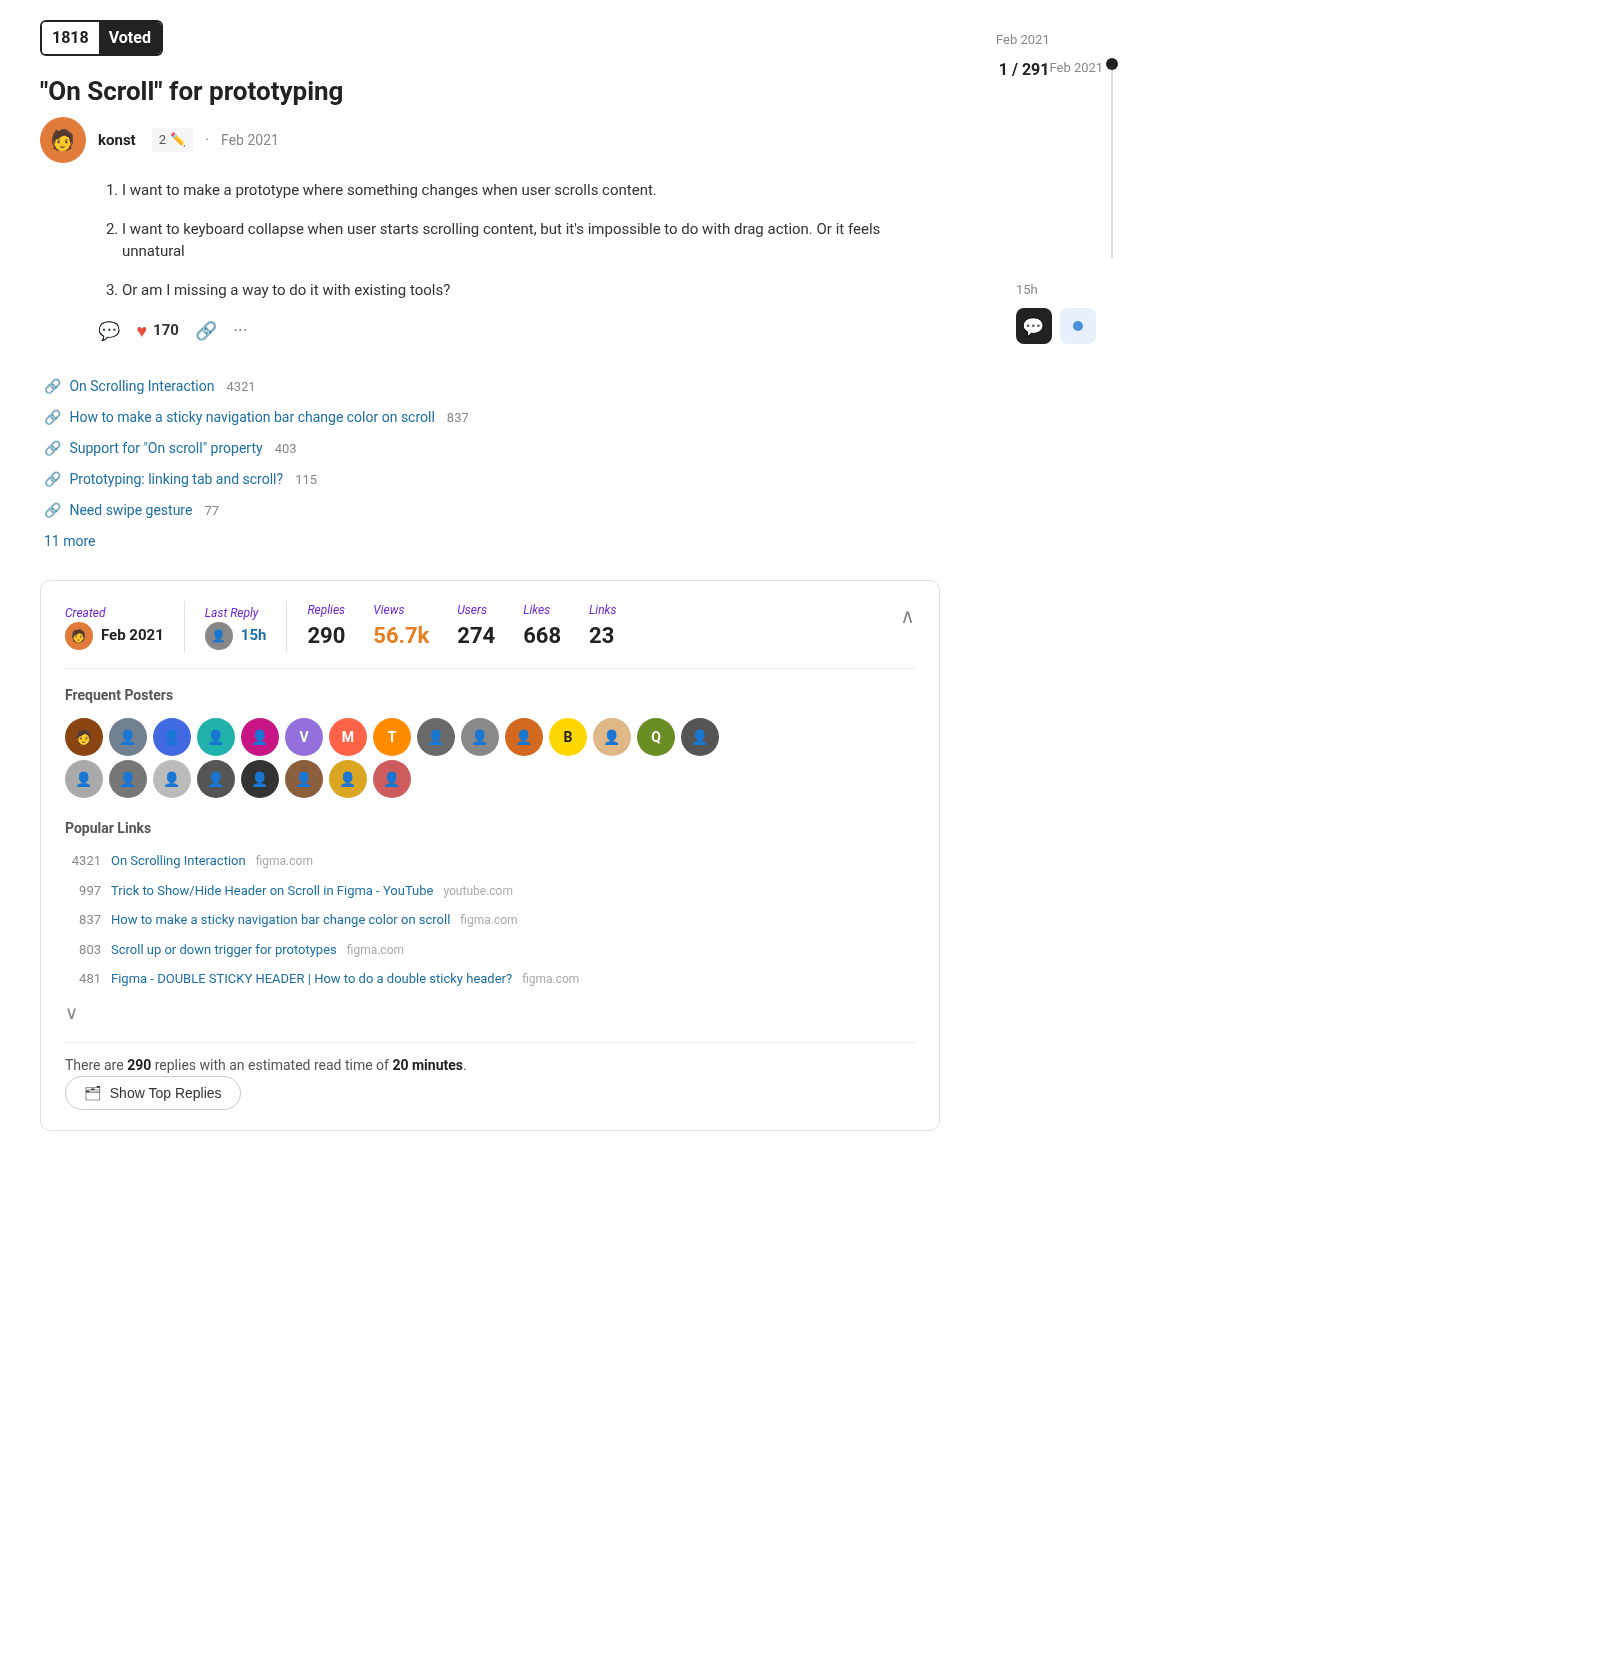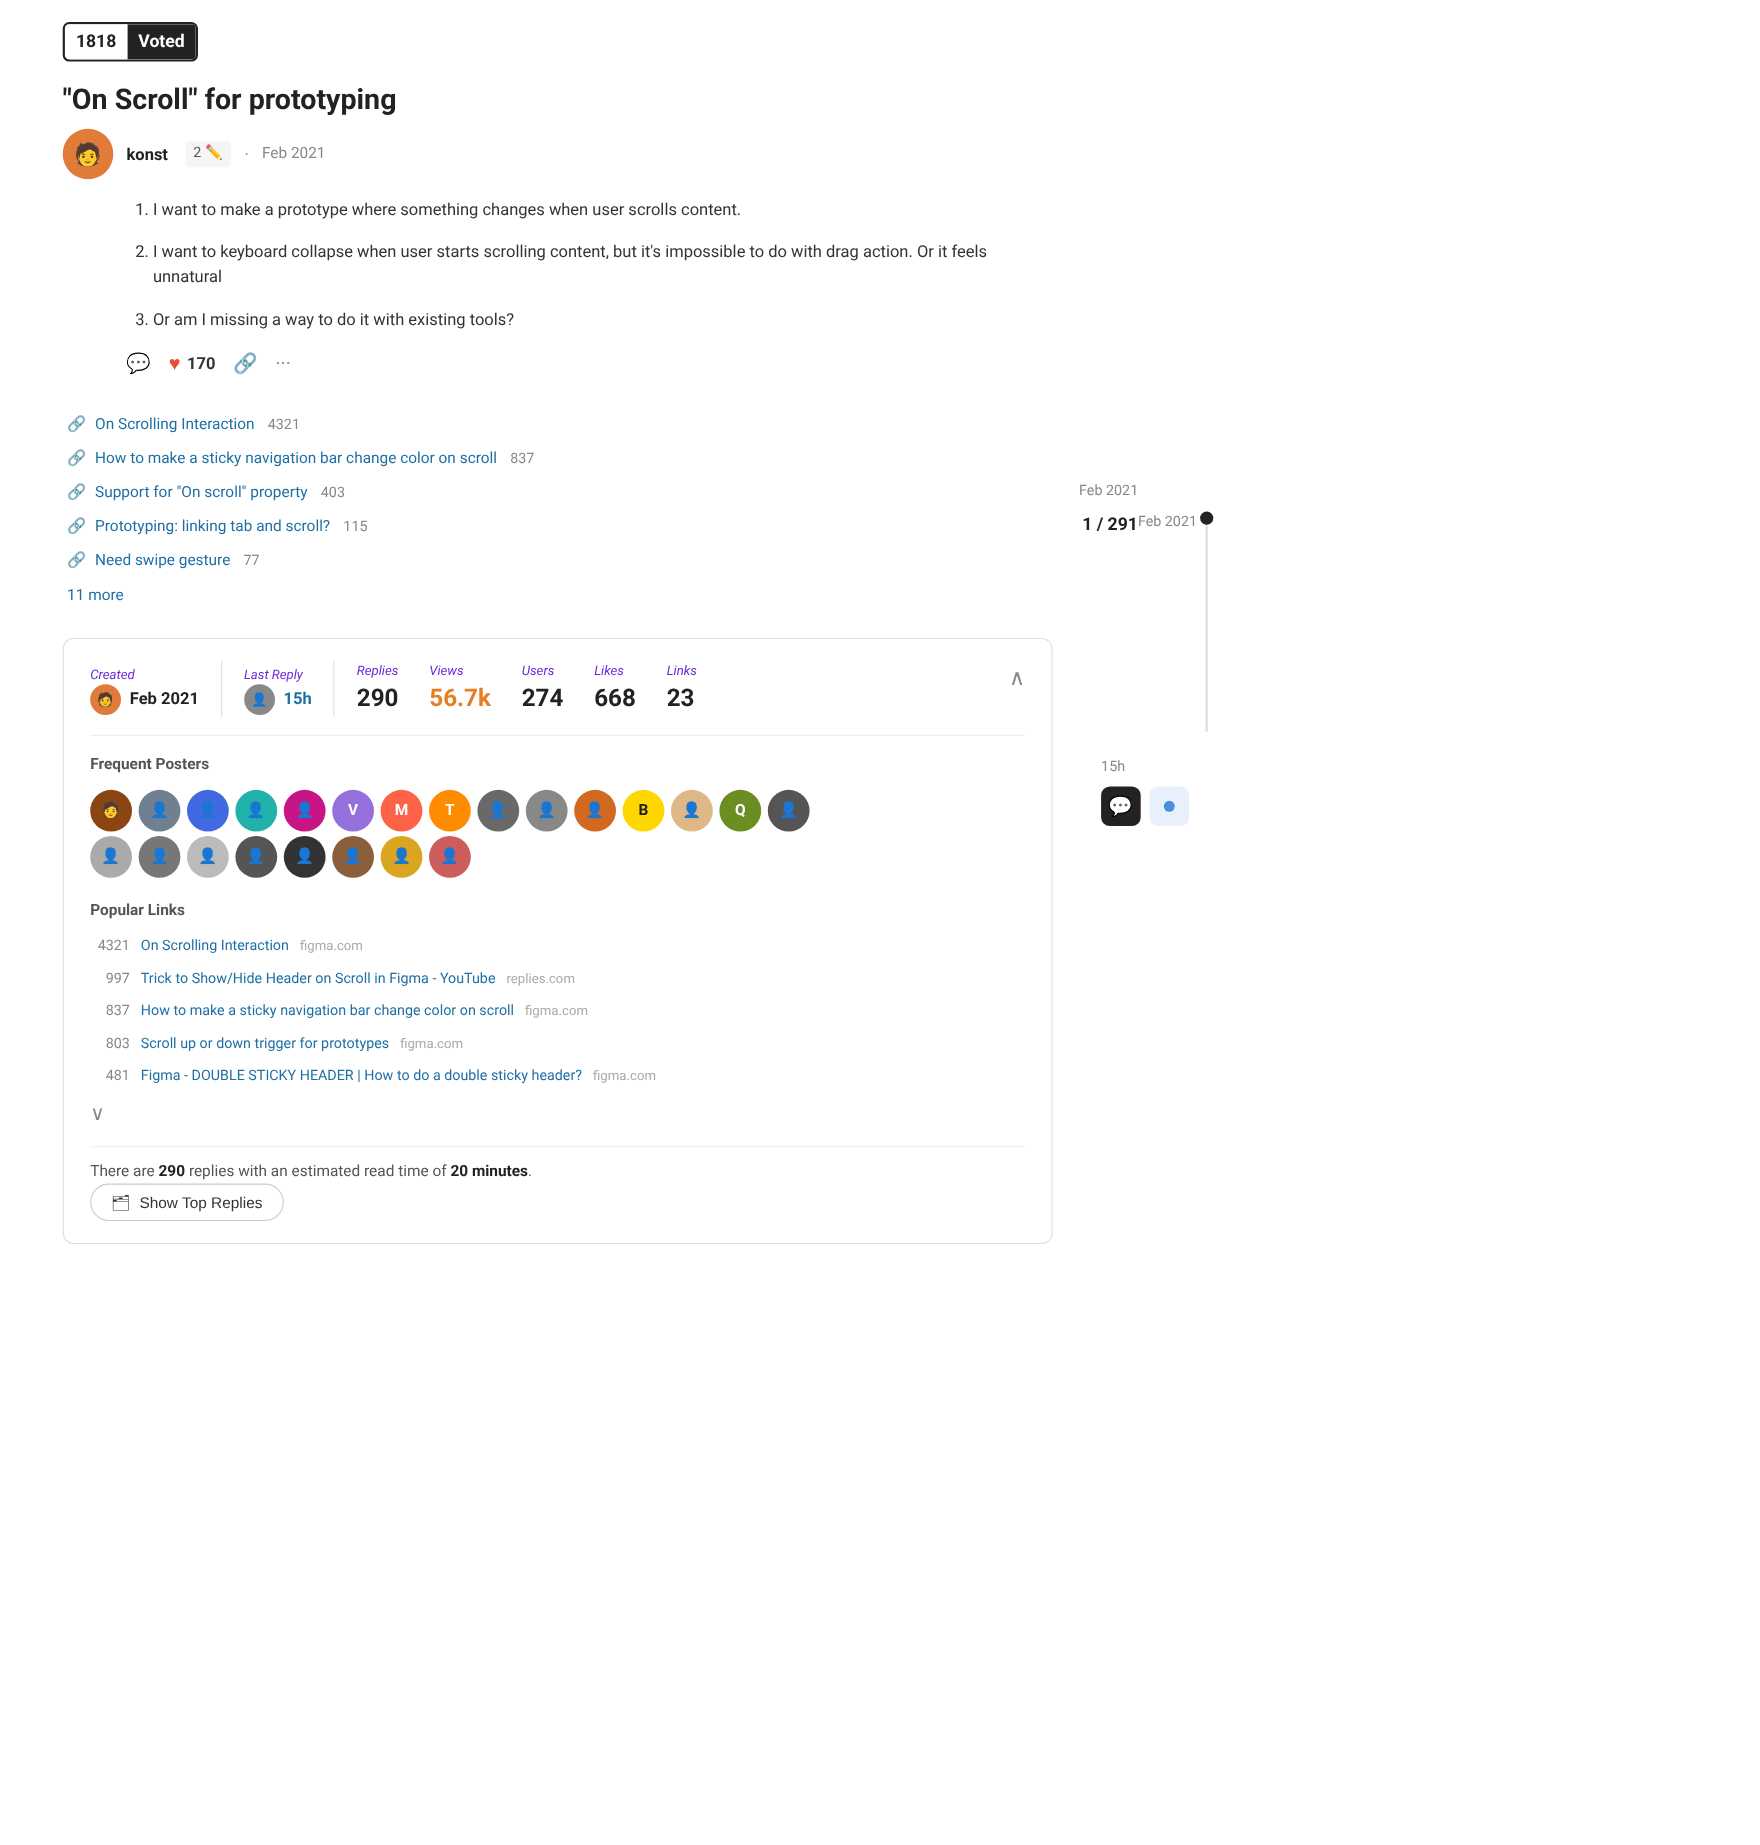--- a/index.html
+++ b/index.html
@@ -7,23 +7,22 @@
       font-family: -apple-system, BlinkMacSystemFont, "Segoe UI", Roboto, sans-serif;
       background: #fff;
       color: #222;
       font-size: 15px;
       line-height: 1.5;
     }
     .page-wrapper {
       display: flex;
       max-width: 1600px;
       margin: 0 auto;
-      padding: 20px 57px;
-      gap: 24px;
-      align-items: center;
+      padding: 20px 40px;
+      gap: 56px;
     }
     .main-content {
       flex: 1;
       max-width: 900px;
     }
     .sidebar {
       width: 120px;
       position: relative;
       padding-top: 10px;
     }
@@ -522,21 +521,21 @@
         <div class="section-title">Popular Links</div>
 
         <div class="popular-link-row">
           <span class="popular-link-count">4321</span>
           <a href="#" class="popular-link-title">On Scrolling Interaction</a>
           <span class="popular-link-domain">figma.com</span>
         </div>
         <div class="popular-link-row">
           <span class="popular-link-count">997</span>
           <a href="#" class="popular-link-title">Trick to Show/Hide Header on Scroll in Figma - YouTube</a>
-          <span class="popular-link-domain">replies.com</span>
+          <span class="popular-link-domain">youtube.com</span>
         </div>
         <div class="popular-link-row">
           <span class="popular-link-count">837</span>
           <a href="#" class="popular-link-title">How to make a sticky navigation bar change color on scroll</a>
           <span class="popular-link-domain">figma.com</span>
         </div>
         <div class="popular-link-row">
           <span class="popular-link-count">803</span>
           <a href="#" class="popular-link-title">Scroll up or down trigger for prototypes</a>
           <span class="popular-link-domain">figma.com</span>

